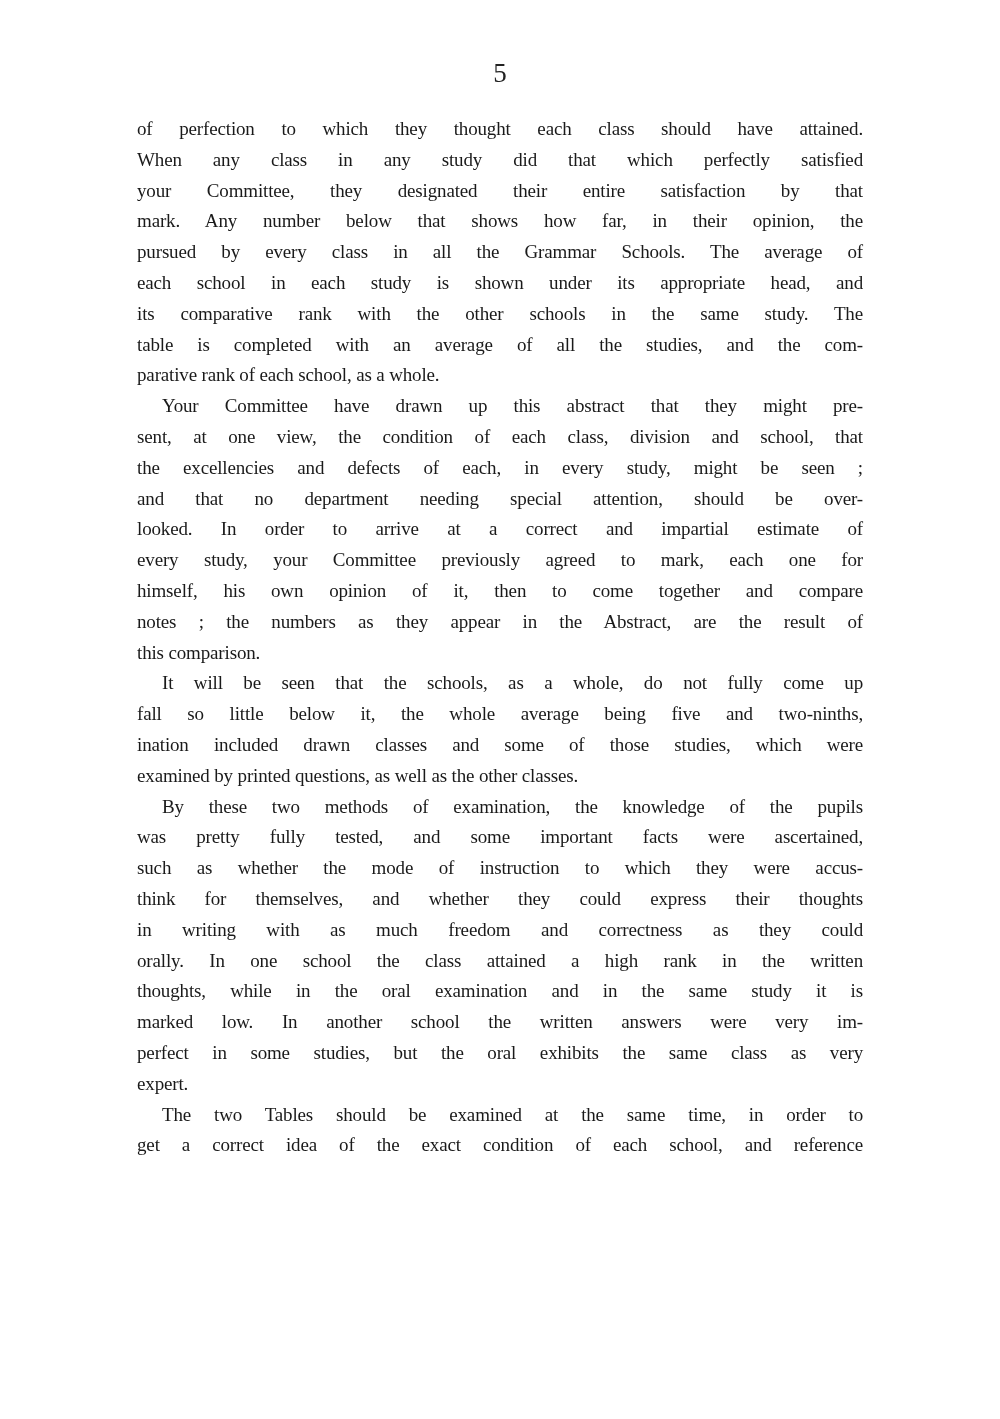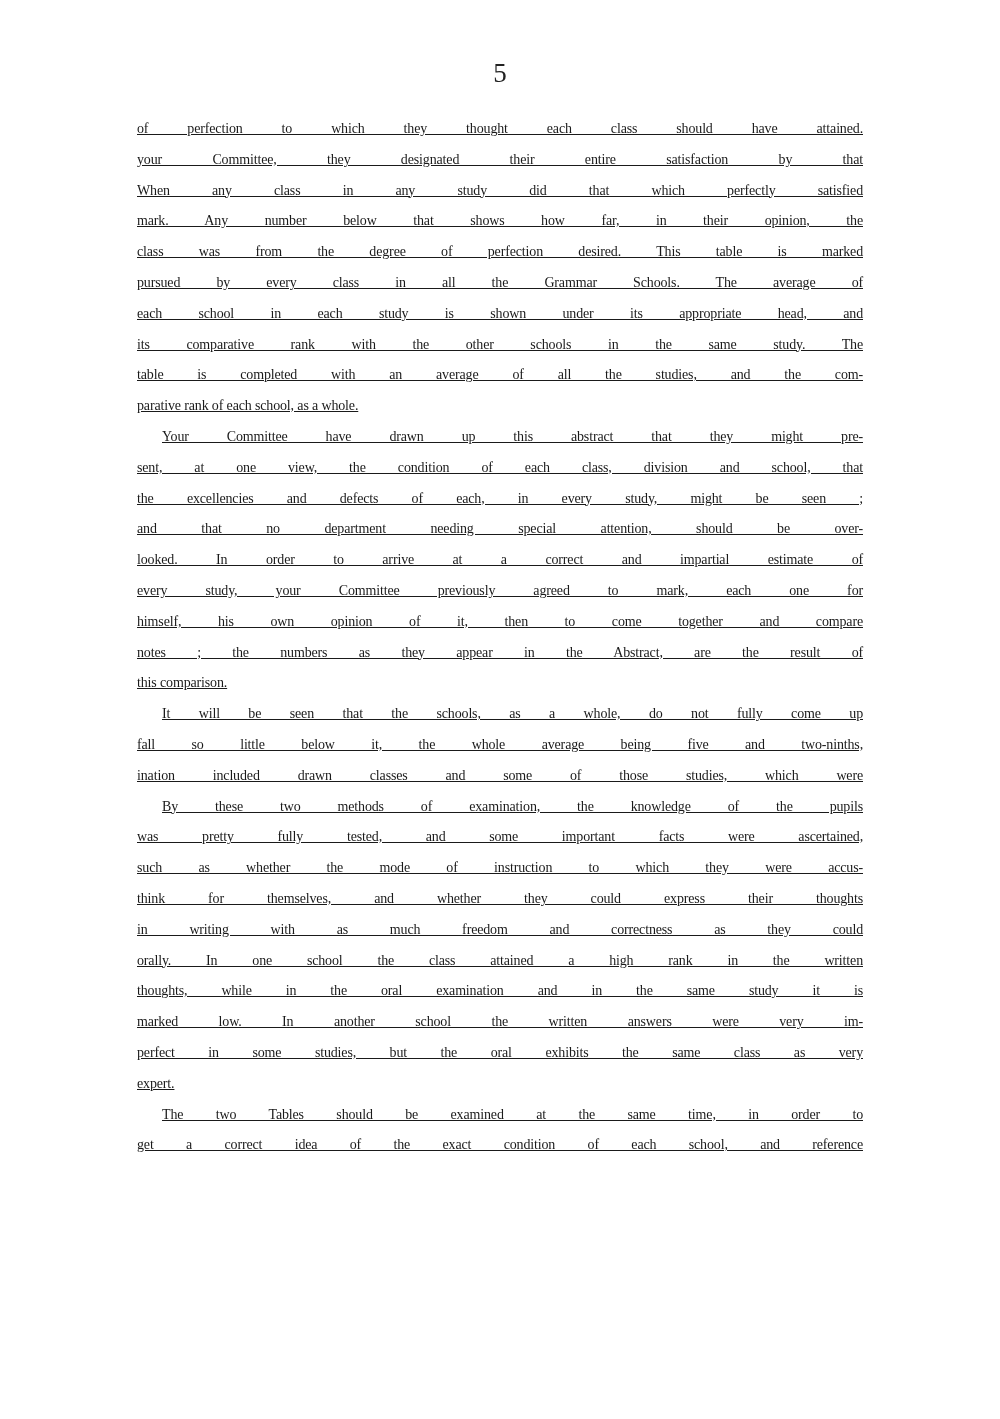--- a/index.html
+++ b/index.html
@@ -35,46 +35,44 @@
     .body-text {
       position: absolute;
       left: 137px;
       top: 114px;
       width: 726px;
     }
     .line {
       display: block;
       height: 30.8px;
       line-height: 30.8px;
-      font-size: 14px;
+      font-size: 19px;
       white-space: nowrap;
       text-align: justify;
       text-align-last: justify;
       letter-spacing: -0.15px;
-      text-decoration: underline;
     }
     .line.last {
       text-align-last: left;
     }
     .line.indent {
       padding-left: 25px;
     }
   </style>
 </head>
 <body>
 
 <div class="page">
   <div class="page-number">5</div>
   <div class="body-text" id="body-text">
       <div class="paragraph">
         <span class="line">of perfection to which they thought each class should have attained.</span>
+        <span class="line">When any class in any study did that which perfectly satisfied</span>
         <span class="line">your Committee, they designated their entire satisfaction by that</span>
-        <span class="line">When any class in any study did that which perfectly satisfied</span>
         <span class="line">mark. Any number below that shows how far, in their opinion, the</span>
-        <span class="line">class was from the degree of perfection desired. This table is marked</span>
         <span class="line">pursued by every class in all the Grammar Schools. The average of</span>
         <span class="line">each school in each study is shown under its appropriate head, and</span>
         <span class="line">its comparative rank with the other schools in the same study. The</span>
         <span class="line">table is completed with an average of all the studies, and the com-</span>
         <span class="line last">parative rank of each school, as a whole.</span>
       </div>
       <div class="paragraph">
         <span class="line indent">Your Committee have drawn up this abstract that they might pre-</span>
         <span class="line">sent, at one view, the condition of each class, division and school, that</span>
         <span class="line">the excellencies and defects of each, in every study, might be seen ;</span>
@@ -82,20 +80,21 @@
         <span class="line">looked. In order to arrive at a correct and impartial estimate of</span>
         <span class="line">every study, your Committee previously agreed to mark, each one for</span>
         <span class="line">himself, his own opinion of it, then to come together and compare</span>
         <span class="line">notes ; the numbers as they appear in the Abstract, are the result of</span>
         <span class="line last">this comparison.</span>
       </div>
       <div class="paragraph">
         <span class="line indent">It will be seen that the schools, as a whole, do not fully come up</span>
         <span class="line">fall so little below it, the whole average being five and two-ninths,</span>
         <span class="line">ination included drawn classes and some of those studies, which were</span>
+        <span class="line last">examined by printed questions, as well as the other classes.</span>
       </div>
       <div class="paragraph">
         <span class="line indent">By these two methods of examination, the knowledge of the pupils</span>
         <span class="line">was pretty fully tested, and some important facts were ascertained,</span>
         <span class="line">such as whether the mode of instruction to which they were accus-</span>
         <span class="line">think for themselves, and whether they could express their thoughts</span>
         <span class="line">in writing with as much freedom and correctness as they could</span>
         <span class="line">orally. In one school the class attained a high rank in the written</span>
         <span class="line">thoughts, while in the oral examination and in the same study it is</span>
         <span class="line">marked low. In another school the written answers were very im-</span>

